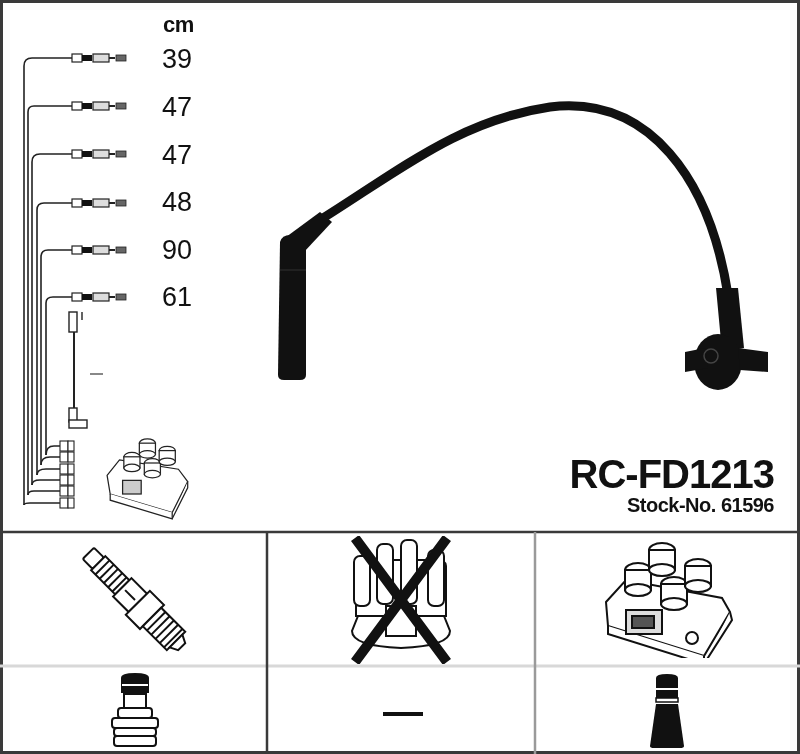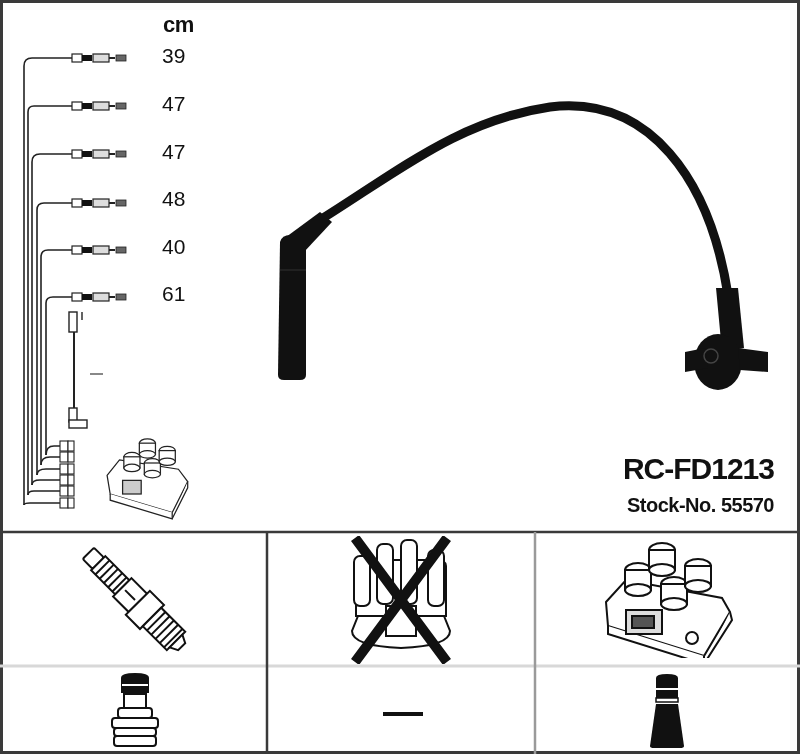--- a/index.html
+++ b/index.html
@@ -1,22 +1,22 @@
 <!DOCTYPE html>
 <html><head>
 <meta charset="utf-8">
 <style>
   html, body { margin: 0; padding: 0; background: #ffffff; }
   body { width: 800px; height: 754px; position: relative; overflow: hidden;
          font-family: "Liberation Sans", sans-serif; color: #111; }
   .frame { position: absolute; left: 0; top: 0; width: 800px; height: 754px; }
   .abs { position: absolute; }
   .cm-label { left: 163px; top: 12px; font-size: 22px; font-weight: bold; letter-spacing: -0.5px; }
-  .len { left: 162px; font-size: 21px; font-weight: normal; }
-  .title { right: 26px; top: 452px; font-size: 30px; font-weight: bold; letter-spacing: -1px; text-align: right; }
+  .len { left: 162px; font-size: 27px; font-weight: normal; }
+  .title { right: 26px; top: 452px; font-size: 40px; font-weight: bold; letter-spacing: -1px; text-align: right; }
   .stock { right: 26px; top: 494px; font-size: 20px; font-weight: bold; letter-spacing: -0.5px; text-align: right; }
   .cell { position: absolute; }
 </style>
 </head>
 <body>
 
 <svg class="frame" viewBox="0 0 800 754" width="800" height="754">
 
   <rect x="1.5" y="1.5" width="797" height="751" fill="none" stroke="#3a3a3a" stroke-width="3"></rect>
 
@@ -141,39 +141,39 @@
         <ellipse cx="102" cy="48" rx="13" ry="6"></ellipse>
       </g>
   </g>
 </svg>
 
 <div class="abs cm-label">cm</div>
 <div class="abs len" style="top:44px">39</div>
 <div class="abs len" style="top:92px">47</div>
 <div class="abs len" style="top:140px">47</div>
 <div class="abs len" style="top:187px">48</div>
-<div class="abs len" style="top:235px">40</div>
+<div class="abs len" style="top:235px">90</div>
 <div class="abs len" style="top:282px">61</div>
 
 <svg class="abs" style="left:260px;top:90px" width="520" height="320" viewBox="0 0 520 320">
   <path d="M60 130 C140 80 200 30 290 17 C390 5 450 90 468 205" fill="none" stroke="#111" stroke-width="9" stroke-linecap="round"></path>
 
   <path d="M22 150 L60 122 L72 132 L44 162 Z" fill="#111"></path>
   <path d="M20 152 Q22 145 30 145 L46 160 L46 285 Q46 290 40 290 L24 290 Q18 290 18 285 Z" fill="#111"></path>
   <line x1="20" y1="180" x2="46" y2="180" stroke="#333" stroke-width="1"></line>
 
   <path d="M456 198 L478 198 L484 258 L462 262 Z" fill="#111"></path>
   <ellipse cx="458" cy="272" rx="24" ry="28" fill="#111"></ellipse>
   <path d="M425 262 L445 258 L448 278 L425 282 Z" fill="#111"></path>
   <path d="M478 258 L508 262 L508 282 L480 280 Z" fill="#111"></path>
   <circle cx="451" cy="266" r="7" fill="none" stroke="#444" stroke-width="1.5"></circle>
 </svg>
 
 <div class="abs title">RC-FD1213</div>
-<div class="abs stock">Stock-No. 55570</div>
+<div class="abs stock">Stock-No. 61596</div>
 
 <svg class="cell" style="left:70px;top:538px" width="130" height="125" viewBox="0 0 130 125">
   <g transform="rotate(-45 65 62)" fill="#fff" stroke="#111" stroke-width="2">
     <rect x="57" y="-4" width="16" height="14" rx="2"></rect>
     <rect x="55" y="10" width="20" height="34"></rect>
     <line x1="55" y1="16" x2="75" y2="16"></line>
       <line x1="55" y1="22" x2="75" y2="22"></line>
     <line x1="55" y1="28" x2="75" y2="28"></line>
       <line x1="55" y1="34" x2="75" y2="34"></line>
     <line x1="55" y1="40" x2="75" y2="40"></line>

